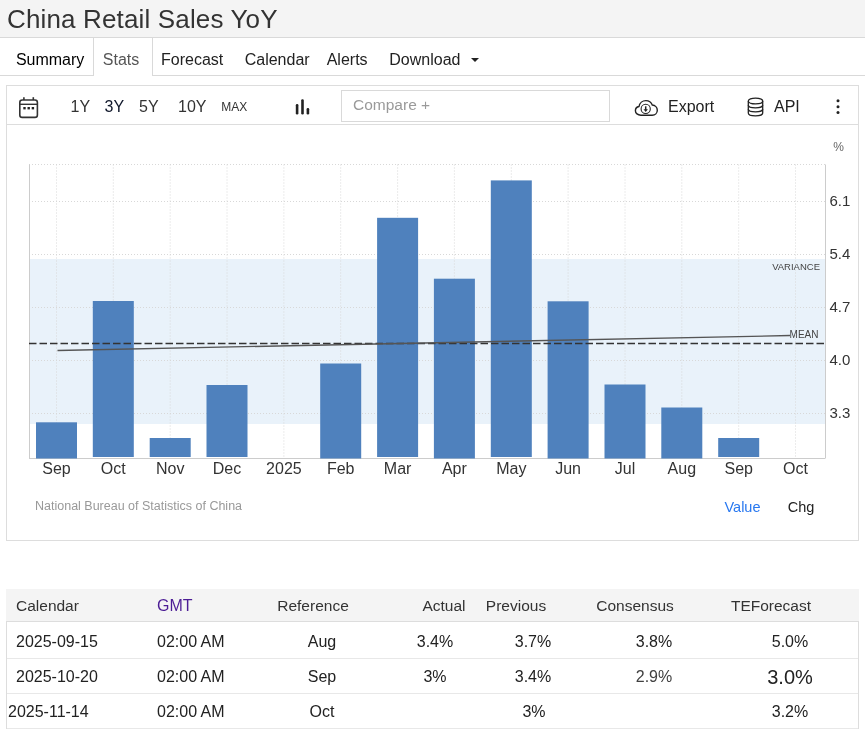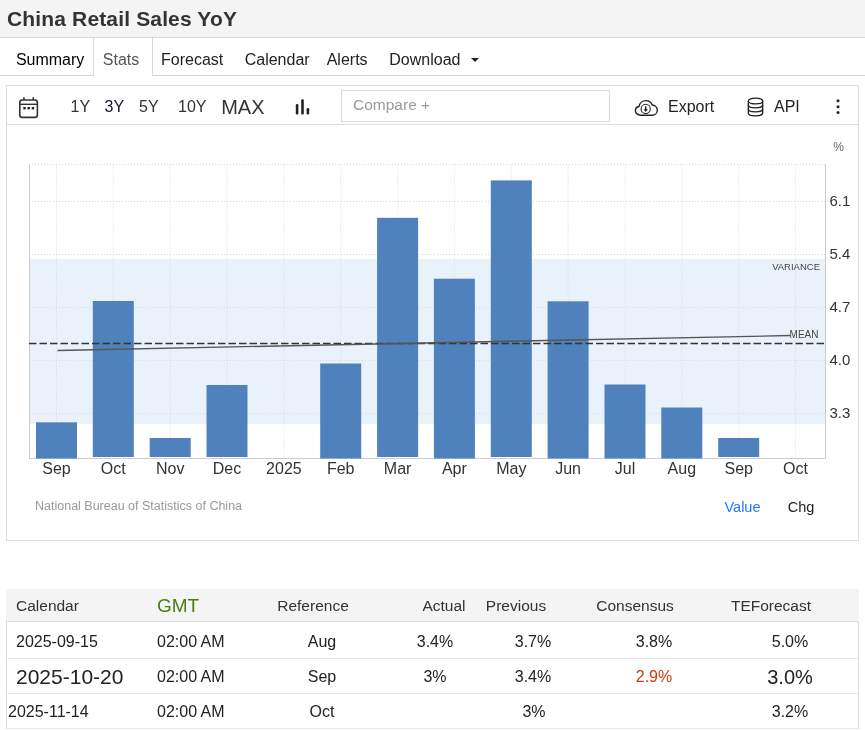--- a/index.html
+++ b/index.html
@@ -5,21 +5,21 @@
 *{margin:0;padding:0;box-sizing:border-box}
 html,body{width:865px;height:730px;background:#fff;font-family:"Liberation Sans",sans-serif;position:relative;overflow:hidden}
 .abs{position:absolute}
 .ctr{transform:translate(-50%,-50%);white-space:nowrap}
 .vctr{transform:translateY(-50%);white-space:nowrap}
 </style>
 </head>
 <body>
 
 <div class="abs" style="left:0;top:0;width:865px;height:38px;background:#f4f4f4;border-bottom:1px solid #d9d9d9"></div>
-<div class="abs vctr" style="left:7px;top:19px;font-size:21px;font-weight:bold;letter-spacing:0.15px;color:#333">China Retail Sales YoY</div>
+<div class="abs vctr" style="left:7px;top:19px;font-size:26px;font-weight:normal;letter-spacing:0.15px;color:#333">China Retail Sales YoY</div>
 
 <div class="abs vctr" style="left:15.9px;top:60px;font-size:16px;color:#000000">Summary</div>
 <div class="abs vctr" style="left:102.8px;top:60px;font-size:16px;color:#555">Stats</div>
 <div class="abs vctr" style="left:161px;top:60px;font-size:16px;color:#222">Forecast</div>
 <div class="abs vctr" style="left:244.7px;top:60px;font-size:16px;color:#222">Calendar</div>
 <div class="abs vctr" style="left:326.7px;top:60px;font-size:16px;color:#222">Alerts</div>
 <div class="abs vctr" style="left:389.3px;top:60px;font-size:16px;color:#222">Download</div>
 <div class="abs" style="left:471px;top:57.5px;width:0;height:0;border-left:4px solid transparent;border-right:4px solid transparent;border-top:4.5px solid #222"></div>
 
 <div class="abs" style="left:93px;top:38px;width:1px;height:38px;background:#d9d9d9"></div>
@@ -37,21 +37,21 @@
   <line x1="5.9" y1="1.2" x2="5.9" y2="4" stroke="#333" stroke-width="1.6"></line>
   <line x1="15.3" y1="1.2" x2="15.3" y2="4" stroke="#333" stroke-width="1.6"></line>
   <rect x="5.3" y="11" width="2.4" height="2.4" fill="#222"></rect>
   <rect x="9.5" y="11" width="2.4" height="2.4" fill="#222"></rect>
   <rect x="13.7" y="11" width="2.4" height="2.4" fill="#222"></rect>
 </svg>
 <div class="abs vctr" style="left:70.6px;top:107px;font-size:16px;color:#333">1Y</div>
 <div class="abs vctr" style="left:104.6px;top:107px;font-size:16px;color:#0f172a">3Y</div>
 <div class="abs vctr" style="left:139.1px;top:107px;font-size:16px;color:#333">5Y</div>
 <div class="abs vctr" style="left:178px;top:107px;font-size:16px;color:#333">10Y</div>
-<div class="abs vctr" style="left:221.2px;top:107px;font-size:20px;color:#333">MAX</div>
+<div class="abs vctr" style="left:221.2px;top:107px;font-size:12px;color:#333">MAX</div>
 <svg class="abs" style="left:294px;top:98px" width="18" height="18" viewBox="0 0 18 18">
   <rect x="1.8" y="6" width="2.6" height="10.5" rx="1.2" fill="#222"></rect>
   <rect x="7.2" y="1.2" width="2.6" height="15.3" rx="1.2" fill="#222"></rect>
   <rect x="12.6" y="10" width="2.6" height="6.5" rx="1.2" fill="#222"></rect>
 </svg>
 <div class="abs" style="left:341px;top:90px;width:269px;height:32px;border:1px solid #d9d9d9"></div>
 <div class="abs vctr" style="left:353px;top:105px;font-size:15.5px;color:#9a9a9a">Compare +</div>
 <svg class="abs" style="left:634px;top:99px" width="25" height="18" viewBox="0 0 25 18">
   <path d="M6.8 16.2 C3.8 16.2 1.4 14.2 1.4 11.7 C1.4 9.6 2.9 7.9 5.0 7.5 C5.6 4.1 8.5 1.6 11.9 1.6 C14.8 1.6 17.3 3.4 18.3 6.0 C21.1 6.2 23.3 8.5 23.3 11.2 C23.3 14.0 21.1 16.2 18.2 16.2 Z" fill="none" stroke="#222" stroke-width="1.4"></path>
   <circle cx="11.7" cy="9.9" r="4.6" fill="none" stroke="#222" stroke-width="1.1"></circle>
@@ -156,40 +156,40 @@
   <text x="794" y="386.5" font-size="14.5" fill="#222" text-anchor="middle">Chg</text>
 </svg>
 
 <div class="abs" style="left:6px;top:589px;width:853px;height:140px;border:1px solid #ddd;border-bottom:0"></div>
 <div class="abs" style="left:6px;top:589px;width:853px;height:33px;background:#f4f4f4;border-bottom:1px solid #ddd"></div>
 <div class="abs" style="left:7px;top:658px;width:851px;height:1px;background:#e8e8e8"></div>
 <div class="abs" style="left:7px;top:693px;width:851px;height:1px;background:#e8e8e8"></div>
 <div class="abs" style="left:7px;top:728px;width:851px;height:1px;background:#e8e8e8"></div>
 
 <div class="abs vctr" style="left:16px;top:606px;font-size:15.5px;color:#333">Calendar</div>
-<div class="abs vctr" style="left:157px;top:606px;font-size:19px;color:#4d7c0f">GMT</div>
+<div class="abs vctr" style="left:157px;top:606px;font-size:16px;color:#4c1d95">GMT</div>
 <div class="abs ctr" style="left:313px;top:606px;font-size:15.5px;color:#333">Reference</div>
 <div class="abs ctr" style="left:444px;top:606px;font-size:15.5px;color:#333">Actual</div>
 <div class="abs ctr" style="left:516px;top:606px;font-size:15.5px;color:#333">Previous</div>
 <div class="abs ctr" style="left:635px;top:606px;font-size:15.5px;color:#333">Consensus</div>
 <div class="abs ctr" style="left:771px;top:606px;font-size:15.5px;color:#333">TEForecast</div>
 
 <div class="abs vctr" style="left:16px;top:642px;font-size:16px;color:#222">2025-09-15</div>
 <div class="abs vctr" style="left:157px;top:642px;font-size:16px;color:#222">02:00 AM</div>
 <div class="abs ctr" style="left:322px;top:642px;font-size:16px;color:#222">Aug</div>
 <div class="abs ctr" style="left:435px;top:642px;font-size:16px;color:#222">3.4%</div>
 <div class="abs ctr" style="left:533px;top:642px;font-size:16px;color:#222">3.7%</div>
 <div class="abs ctr" style="left:654px;top:642px;font-size:16px;color:#222">3.8%</div>
 <div class="abs ctr" style="left:790px;top:642px;font-size:16px;color:#222">5.0%</div>
 
-<div class="abs vctr" style="left:16px;top:677px;font-size:21px;color:#222">2025-10-20</div>
+<div class="abs vctr" style="left:16px;top:677px;font-size:16px;color:#222">2025-10-20</div>
 <div class="abs vctr" style="left:157px;top:677px;font-size:16px;color:#222">02:00 AM</div>
 <div class="abs ctr" style="left:322px;top:677px;font-size:16px;color:#222">Sep</div>
 <div class="abs ctr" style="left:435px;top:677px;font-size:16px;color:#222">3%</div>
 <div class="abs ctr" style="left:533px;top:677px;font-size:16px;color:#222">3.4%</div>
-<div class="abs ctr" style="left:654px;top:677px;font-size:16px;color:#c2410c">2.9%</div>
+<div class="abs ctr" style="left:654px;top:677px;font-size:16px;color:#404040">2.9%</div>
 <div class="abs ctr" style="left:790px;top:677px;font-size:20px;color:#222">3.0%</div>
 
 <div class="abs vctr" style="left:8px;top:712px;font-size:16px;color:#222">2025-11-14</div>
 <div class="abs vctr" style="left:157px;top:712px;font-size:16px;color:#222">02:00 AM</div>
 <div class="abs ctr" style="left:322px;top:712px;font-size:16px;color:#222">Oct</div>
 <div class="abs ctr" style="left:534px;top:712px;font-size:16px;color:#222">3%</div>
 <div class="abs ctr" style="left:790px;top:712px;font-size:16px;color:#222">3.2%</div>
 
 </body></html>

